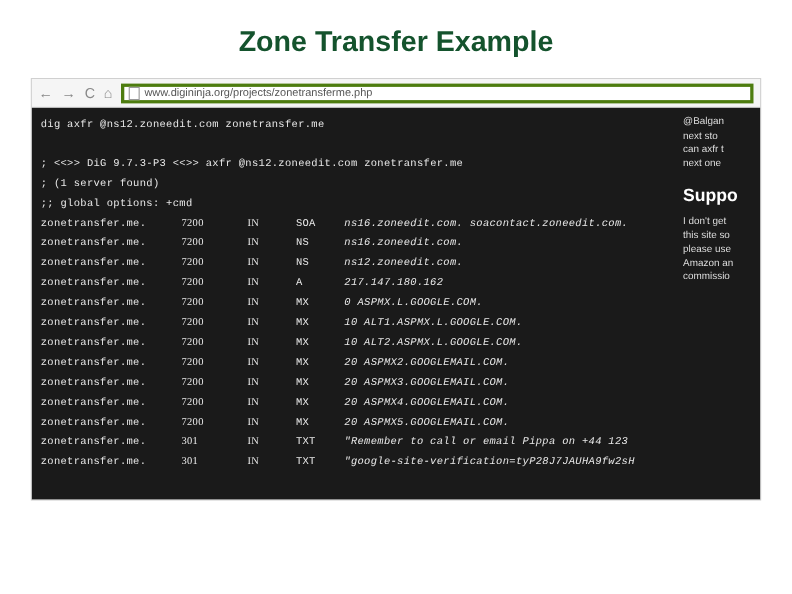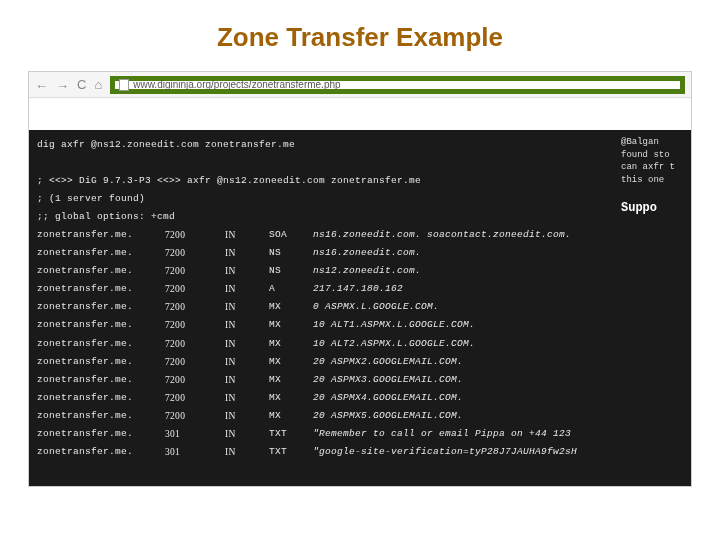--- a/index.html
+++ b/index.html
@@ -6,21 +6,21 @@
   body {
     width: 720px;
     height: 540px;
     background: #fff;
     font-family: Arial, sans-serif;
     overflow: hidden;
   }
   .slide-title {
     font-size: 26px;
     font-weight: bold;
-    color: #a16207;
+    color: #14532d;
     text-align: center;
     padding: 22px 0 18px 0;
   }
   .browser-frame {
     margin: 0 28px;
     border: 1px solid #ccc;
     background: #fff;
   }
   .browser-toolbar {
     display: flex;
@@ -35,63 +35,62 @@
     color: #888;
     font-size: 13px;
     line-height: 1;
   }
   .url-bar {
     flex: 1;
     display: flex;
     align-items: center;
     height: 18px;
     background: #fff;
-    border: 5px solid #4d7c0f;
+    border: 3px solid #4d7c0f;
     padding: 0 4px;
     font-size: 10px;
     color: #555;
     gap: 4px;
   }
   .page-icon {
     width: 10px;
     height: 12px;
     border: 1px solid #999;
     background: #fff;
   }
   .content-area {
     display: flex;
     background: #1a1a1a;
     height: 356px;
     position: relative;
-    margin-top: 32px;
   }
   .terminal {
     flex: 1;
     padding: 6px 8px;
     font-family: "Courier New", monospace;
     font-size: 9.5px;
     color: #e8e8e8;
     white-space: pre;
     line-height: 1.9;
     letter-spacing: 0.3px;
     overflow: hidden;
   }
   .sidebar {
     width: 74px;
     padding: 6px 4px;
     font-size: 9px;
     color: #ddd;
-    font-family: Liberation Mono, monospace;
+    font-family: Liberation Sans, sans-serif;
     line-height: 1.4;
     overflow: hidden;
   }
   .sidebar .heading {
     font-weight: bold;
     color: #fff;
-    font-size: 12px;
+    font-size: 16px;
     margin: 14px 0 4px 0;
   }
   .record-row { display: flex; }
   .c-name  { width: 128px; }
   .c-ttl   { width: 60px; font-family: Liberation Serif, serif; }
   .c-class { width: 44px; font-family: Liberation Serif, serif; }
   .c-type  { width: 44px; }
   .c-data  { flex: 1; font-style: italic; }
 </style>
 </head>
@@ -109,20 +108,27 @@
       <span class="page-icon"></span>
       <span>www.digininja.org/projects/zonetransferme.php</span>
     </div>
   </div>
 
   <div class="content-area">
     <div class="terminal" id="terminal"><div class="record-row">dig axfr @ns12.zoneedit.com zonetransfer.me</div><div>&nbsp;</div><div>; &lt;&lt;&gt;&gt; DiG 9.7.3-P3 &lt;&lt;&gt;&gt; axfr @ns12.zoneedit.com zonetransfer.me</div><div>; (1 server found)</div><div>;; global options: +cmd</div><div class="record-row"><span class="c-name">zonetransfer.me.</span><span class="c-ttl">7200</span><span class="c-class">IN</span><span class="c-type">SOA</span><span class="c-data">ns16.zoneedit.com. soacontact.zoneedit.com.</span></div><div class="record-row"><span class="c-name">zonetransfer.me.</span><span class="c-ttl">7200</span><span class="c-class">IN</span><span class="c-type">NS</span><span class="c-data">ns16.zoneedit.com.</span></div><div class="record-row"><span class="c-name">zonetransfer.me.</span><span class="c-ttl">7200</span><span class="c-class">IN</span><span class="c-type">NS</span><span class="c-data">ns12.zoneedit.com.</span></div><div class="record-row"><span class="c-name">zonetransfer.me.</span><span class="c-ttl">7200</span><span class="c-class">IN</span><span class="c-type">A</span><span class="c-data">217.147.180.162</span></div><div class="record-row"><span class="c-name">zonetransfer.me.</span><span class="c-ttl">7200</span><span class="c-class">IN</span><span class="c-type">MX</span><span class="c-data">0 ASPMX.L.GOOGLE.COM.</span></div><div class="record-row"><span class="c-name">zonetransfer.me.</span><span class="c-ttl">7200</span><span class="c-class">IN</span><span class="c-type">MX</span><span class="c-data">10 ALT1.ASPMX.L.GOOGLE.COM.</span></div><div class="record-row"><span class="c-name">zonetransfer.me.</span><span class="c-ttl">7200</span><span class="c-class">IN</span><span class="c-type">MX</span><span class="c-data">10 ALT2.ASPMX.L.GOOGLE.COM.</span></div><div class="record-row"><span class="c-name">zonetransfer.me.</span><span class="c-ttl">7200</span><span class="c-class">IN</span><span class="c-type">MX</span><span class="c-data">20 ASPMX2.GOOGLEMAIL.COM.</span></div><div class="record-row"><span class="c-name">zonetransfer.me.</span><span class="c-ttl">7200</span><span class="c-class">IN</span><span class="c-type">MX</span><span class="c-data">20 ASPMX3.GOOGLEMAIL.COM.</span></div><div class="record-row"><span class="c-name">zonetransfer.me.</span><span class="c-ttl">7200</span><span class="c-class">IN</span><span class="c-type">MX</span><span class="c-data">20 ASPMX4.GOOGLEMAIL.COM.</span></div><div class="record-row"><span class="c-name">zonetransfer.me.</span><span class="c-ttl">7200</span><span class="c-class">IN</span><span class="c-type">MX</span><span class="c-data">20 ASPMX5.GOOGLEMAIL.COM.</span></div><div class="record-row"><span class="c-name">zonetransfer.me.</span><span class="c-ttl">301</span><span class="c-class">IN</span><span class="c-type">TXT</span><span class="c-data">"Remember to call or email Pippa on +44 123</span></div><div class="record-row"><span class="c-name">zonetransfer.me.</span><span class="c-ttl">301</span><span class="c-class">IN</span><span class="c-type">TXT</span><span class="c-data">"google-site-verification=tyP28J7JAUHA9fw2sH</span></div></div>
     <div class="sidebar">
       <div id="sb-blurb">
           <div>@Balgan</div>
-          <div>found sto</div>
+          <div>next sto</div>
           <div>can axfr t</div>
-          <div>this one</div>
+          <div>next one</div>
         </div>
       <div class="heading">Suppo</div>
+      <div id="sb-para">
+          <div>I don't get</div>
+          <div>this site so</div>
+          <div>please use</div>
+          <div>Amazon an</div>
+          <div>commissio</div>
+        </div>
     </div>
   </div>
 </div>
 
 </body></html>

